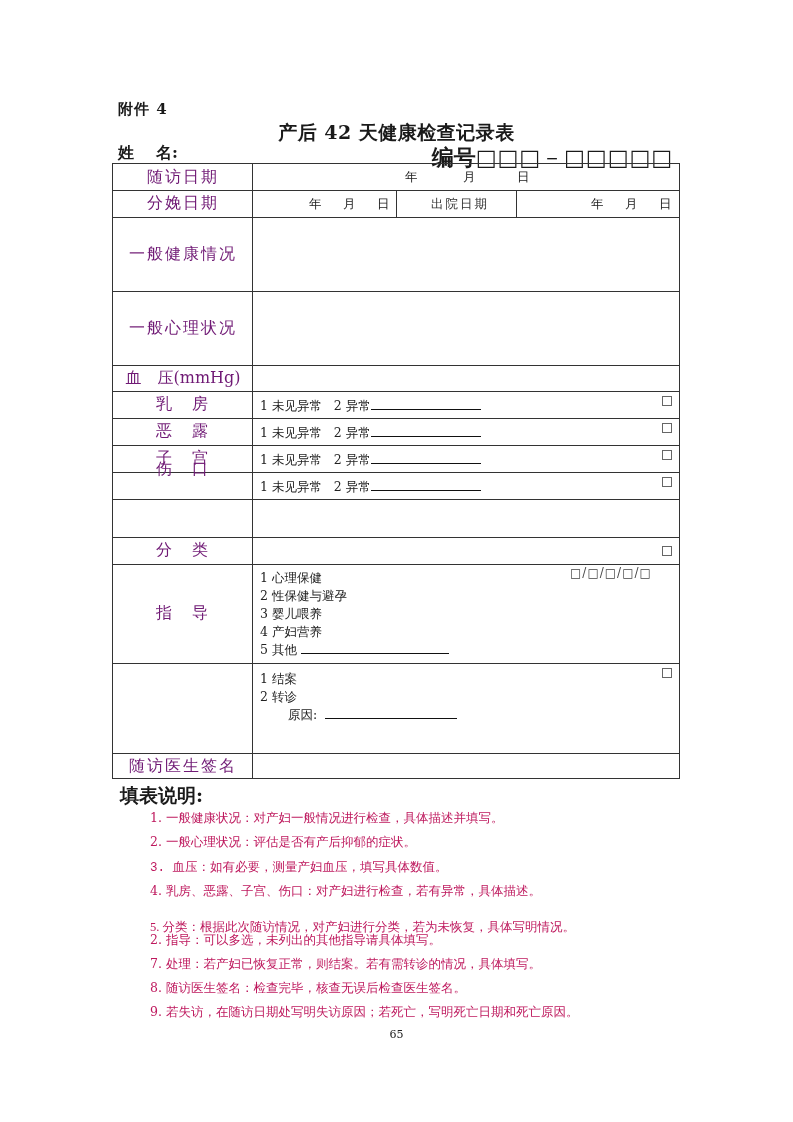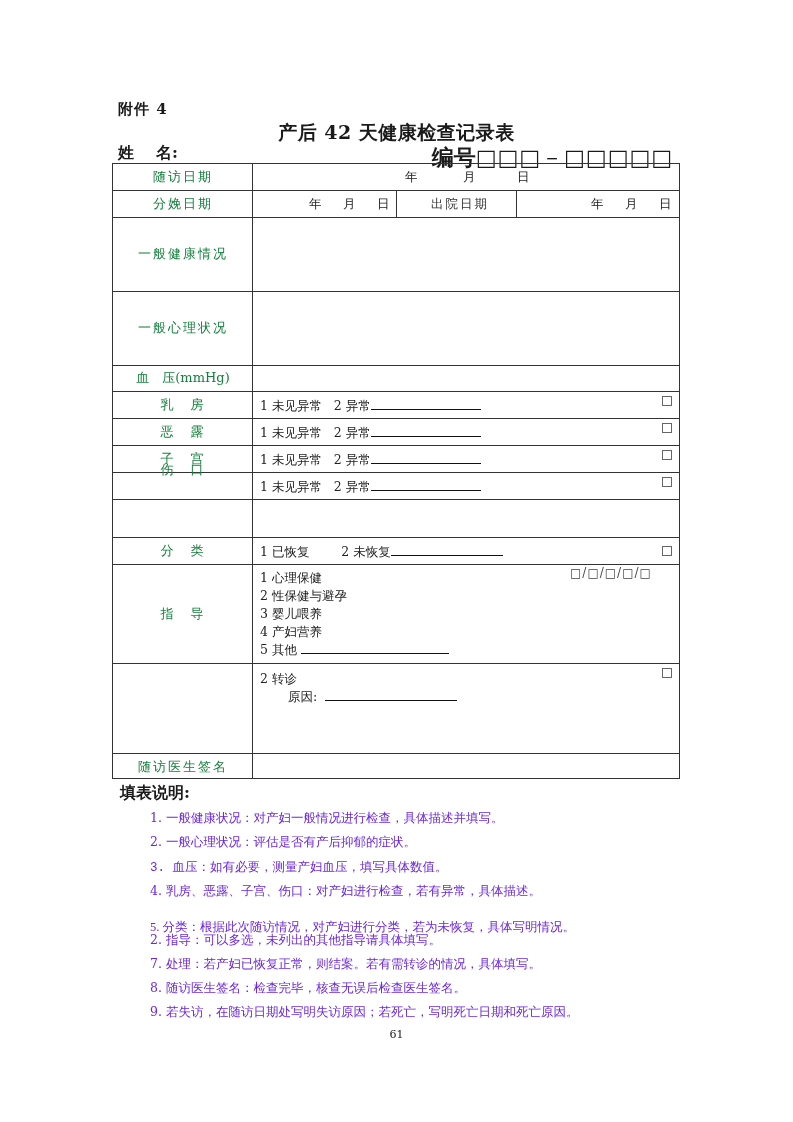--- a/index.html
+++ b/index.html
@@ -10,29 +10,29 @@
     .title { left: 0; width: 793px; top: 120px; text-align: center; font-size: 19px; font-weight: bold; letter-spacing: 0.5px; }
     .name-label { left: 118px; top: 143px; font-size: 16px; font-weight: bold; }
     .name-label .gap { display: inline-block; width: 22px; }
     .number-label { right: 120px; top: 143px; font-size: 22px; font-weight: bold; }
     .number-label .boxes { font-weight: normal; letter-spacing: 1px; }
 
     .grid { position: absolute; left: 112px; top: 163px; width: 568px; height: 616px;
       border: 1.5px solid #333; box-sizing: border-box; }
     .hline { position: absolute; left: 0; right: 0; height: 0; border-top: 1.5px solid #333; }
     .vline { position: absolute; width: 0; border-left: 1.5px solid #333; }
-    .cell-label { position: absolute; left: 0; width: 140px; text-align: left; font-size: 13px;
-      color: #15803d; letter-spacing: 2px; display: flex; align-items: center; justify-content: center; }
+    .cell-label { position: absolute; left: 0; width: 140px; text-align: left; font-size: 16px;
+      color: #701a75; letter-spacing: 2px; display: flex; align-items: center; justify-content: center; }
     .cell-text { position: absolute; font-size: 12.5px; color: #222; white-space: nowrap; }
     .blank { display: inline-block; border-bottom: 1.3px solid #111; vertical-align: baseline; height: 12px; }
     .chk { position: absolute; width: 8px; height: 8px; border: 1px solid #666; background: #fff; }
     .chk-group { position: absolute; font-size: 12px; color: #444; white-space: nowrap; letter-spacing: 1px; }
 
-    .notes-title { left: 120px; top: 783px; font-size: 16px; font-weight: bold; }
-    .note { left: 150px; font-size: 12.5px; color: #6d28d9; white-space: nowrap; }
+    .notes-title { left: 120px; top: 783px; font-size: 19px; font-weight: bold; }
+    .note { left: 150px; font-size: 12.5px; color: #be185d; white-space: nowrap; }
     .page-num { left: 0; width: 793px; text-align: center; top: 1028px; font-size: 11px; color: #222; }
   </style>
 </head>
 <body>
 
 <div class="abs attach">附件 4</div>
 <div class="abs title">产后 42 天健康检查记录表</div>
 <div class="abs name-label">
   <span>姓</span><span class="gap"></span><span>名:</span>
 </div>
@@ -96,47 +96,47 @@
   <div class="cell-text" style="left:147px; top:287px;"><span>1 未见异常</span>&nbsp;&nbsp;&nbsp;<span>2 异常</span><span class="blank" style="width:110px;"></span></div>
   <div class="chk" style="left:549px; top:286px;"></div>
 
   <div class="cell-label" style="top:292px; height:27px;">伤　口</div>
   <div class="cell-text" style="left:147px; top:314px;"><span>1 未见异常</span>&nbsp;&nbsp;&nbsp;<span>2 异常</span><span class="blank" style="width:110px;"></span></div>
   <div class="chk" style="left:549px; top:313px;"></div>
 
   <div class="abs" style="left:141px; top:336px; right:0; height:36px;"></div>
 
   <div class="cell-label" style="top:373px; height:27px;">分　类</div>
-  <div class="cell-text" style="left:147px; top:379px;"><span>1 已恢复</span>&nbsp;&nbsp;&nbsp;&nbsp;&nbsp;&nbsp;&nbsp;&nbsp;<span>2 未恢复</span><span class="blank" style="width:112px;"></span></div>
   <div class="chk" style="left:549px; top:382px;"></div>
 
   <div class="cell-label" style="top:400px; height:99px;">指　导</div>
   <div class="cell-text" style="left:147px; top:405px; line-height:18px;">
     <div>1 心理保健</div>
     <div>2 性保健与避孕</div>
     <div>3 婴儿喂养</div>
     <div>4 产妇营养</div>
     <div><span>5 其他</span>&nbsp;<span class="blank" style="width:148px;"></span></div>
   </div>
   <div class="chk-group" style="left:457px; top:402px;">□/□/□/□/□</div>
 
   <div class="cell-text" style="left:147px; top:506px; line-height:18px;">
+    <div>1 结案</div>
     <div>2 转诊</div>
     <div style="padding-left:28px;"><span>原因:</span>&nbsp;&nbsp;<span class="blank" style="width:132px;"></span></div>
   </div>
   <div class="chk" style="left:549px; top:504px;"></div>
 
   <div class="cell-label" style="top:589px; height:27px;">随访医生签名</div>
   <div class="abs" style="left:141px; top:590px; right:0; height:24px;"></div>
 </div>
 
 <div class="abs notes-title">填表说明:</div>
 <div class="abs note" style="top:810px;">1. 一般健康状况：对产妇一般情况进行检查，具体描述并填写。</div>
 <div class="abs note" style="top:834px;">2. 一般心理状况：评估是否有产后抑郁的症状。</div>
 <div class="abs note" style="top:859px;font-family:Liberation Mono, monospace;">3. 血压：如有必要，测量产妇血压，填写具体数值。</div>
 <div class="abs note" style="top:883px;">4. 乳房、恶露、子宫、伤口：对产妇进行检查，若有异常，具体描述。</div>
 <div class="abs note" style="top:919px;font-family:Liberation Serif, serif;">5. 分类：根据此次随访情况，对产妇进行分类，若为未恢复，具体写明情况。</div>
 <div class="abs note" style="top:932px;">2. 指导：可以多选，未列出的其他指导请具体填写。</div>
 <div class="abs note" style="top:956px;">7. 处理：若产妇已恢复正常，则结案。若有需转诊的情况，具体填写。</div>
 <div class="abs note" style="top:980px;">8. 随访医生签名：检查完毕，核查无误后检查医生签名。</div>
 <div class="abs note" style="top:1004px;">9. 若失访，在随访日期处写明失访原因；若死亡，写明死亡日期和死亡原因。</div>
 
-<div class="abs page-num">61</div>
+<div class="abs page-num">65</div>
 
 </body></html>

